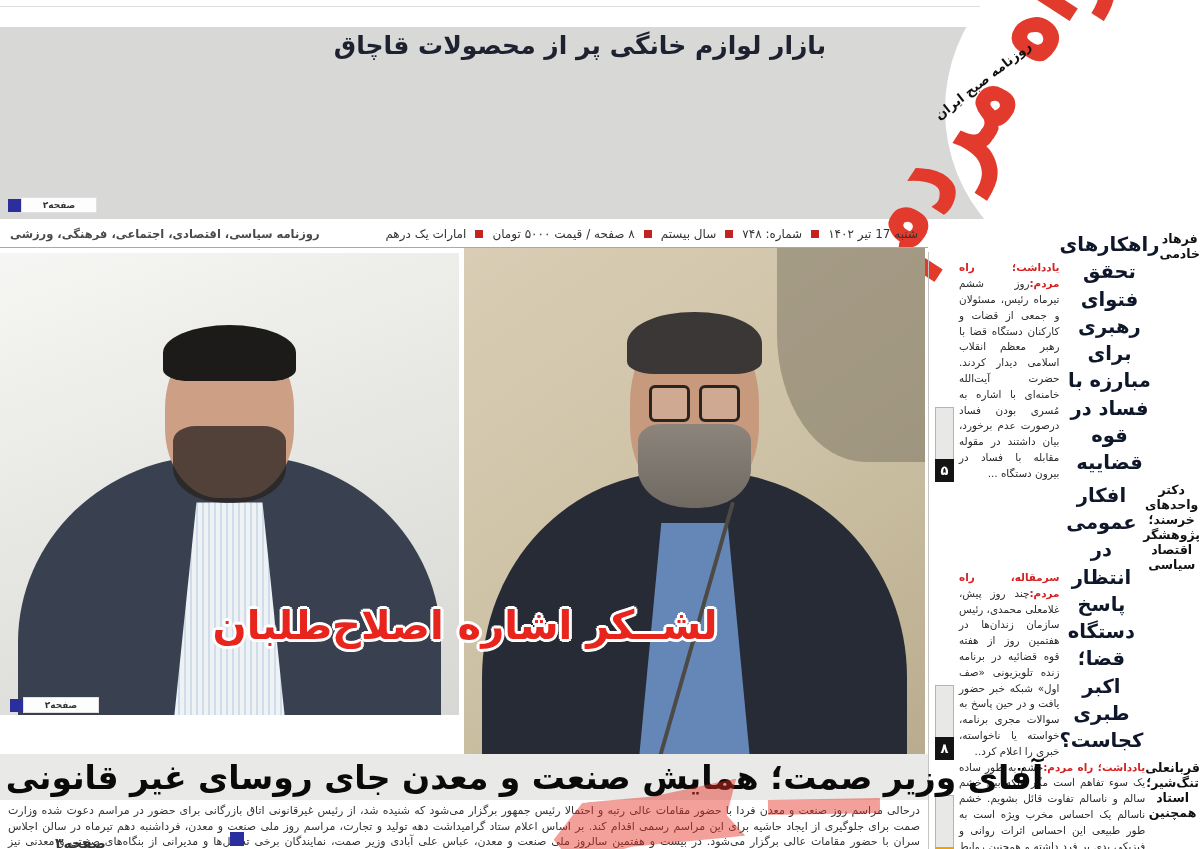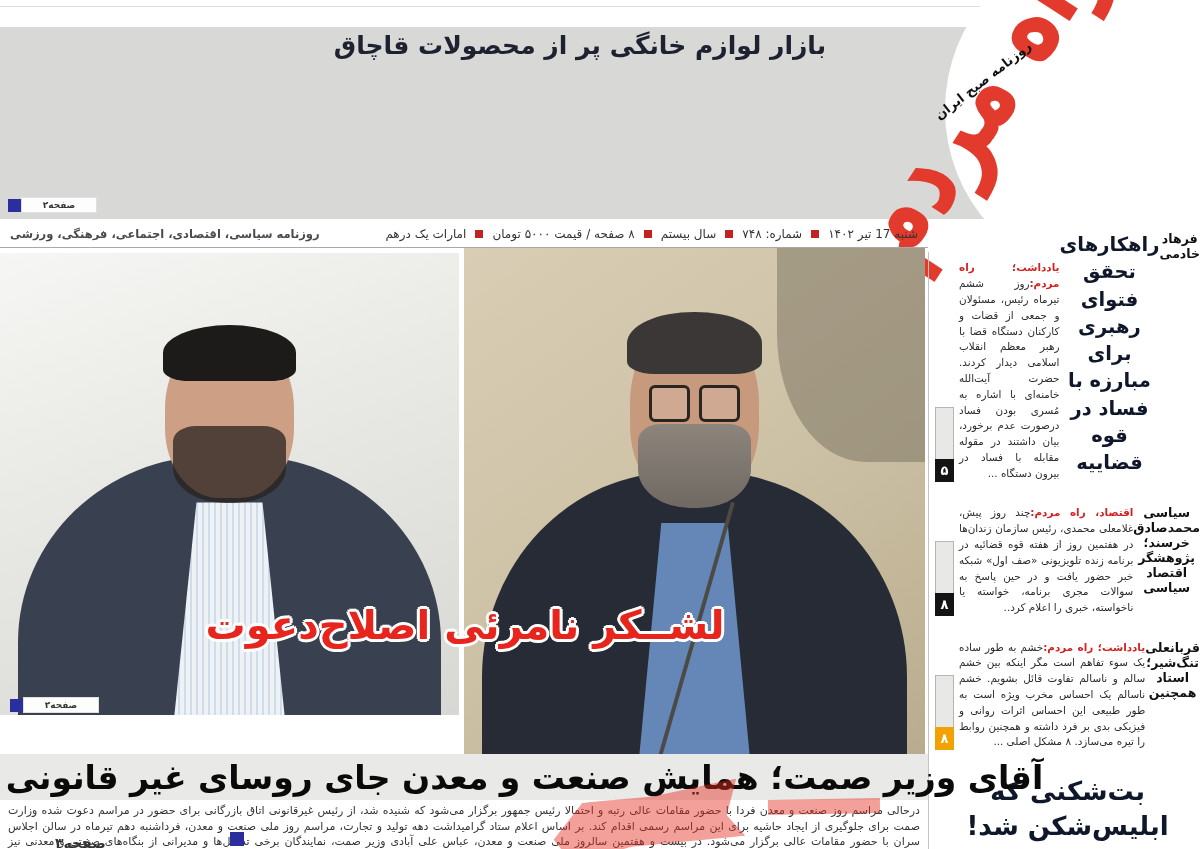--- a/index.html
+++ b/index.html
@@ -190,21 +190,21 @@
       <div class="glasses">
         <div class="lens"></div>
         <div class="lens"></div>
       </div>
       <div class="beard beard-r"></div>
     </div>
     <div class="mic-stand"></div>
   </div>
 
   <div class="photo-caption">
-    <div>لشــکر نامرئی اصلاح‌دعوت</div>
+    <div>لشــکر اشاره اصلاح‌طلبان</div>
   </div>
 
   <div class="page-marker marker-photo">
     <div class="pm-sq"></div>
     <div class="pm-bar">صفحه۲</div>
   </div>
 
   <div class="v-sep"></div>
 
   <div class="sidebar">
@@ -217,23 +217,24 @@
         <div class="badge-col">
           <div class="badge-track"></div>
           <div class="badge-num badge-dark">۵</div>
         </div>
       </div>
       <div class="art-divider"></div>
     </div>
     <div class="art-spacer"></div>
 
     <div class="article">
-      <div class="art-author">سیاسی محمدصادق خرسند؛ پژوهشگر اقتصاد سیاسی</div>
+      <div class="art-author">دکتر واحدهای خرسند؛ پژوهشگر اقتصاد سیاسی</div>
+      <div class="art-title">افکار عمومی در انتظار پاسخ دستگاه قضا؛ اکبر طبری کجاست؟</div>
       <div class="art-row">
-        <p class="art-body"><span class="art-lead">اقتصاد، راه مردم:</span><span>چند روز پیش، غلامعلی محمدی، رئیس سازمان زندان‌ها در هفتمین روز از هفته قوه قضائیه در برنامه زنده تلویزیونی «صف اول» شبکه خبر حضور یافت و در حین پاسخ به سوالات مجری برنامه، خواسته یا ناخواسته، خبری را اعلام کرد..</span></p>
+        <p class="art-body"><span class="art-lead">سرمقاله، راه مردم:</span><span>چند روز پیش، غلامعلی محمدی، رئیس سازمان زندان‌ها در هفتمین روز از هفته قوه قضائیه در برنامه زنده تلویزیونی «صف اول» شبکه خبر حضور یافت و در حین پاسخ به سوالات مجری برنامه، خواسته یا ناخواسته، خبری را اعلام کرد..</span></p>
         <div class="badge-col">
           <div class="badge-track"></div>
           <div class="badge-num badge-dark">۸</div>
         </div>
       </div>
       <div class="art-divider"></div>
     </div>
     <div class="art-spacer"></div>
 
     <div class="article">

